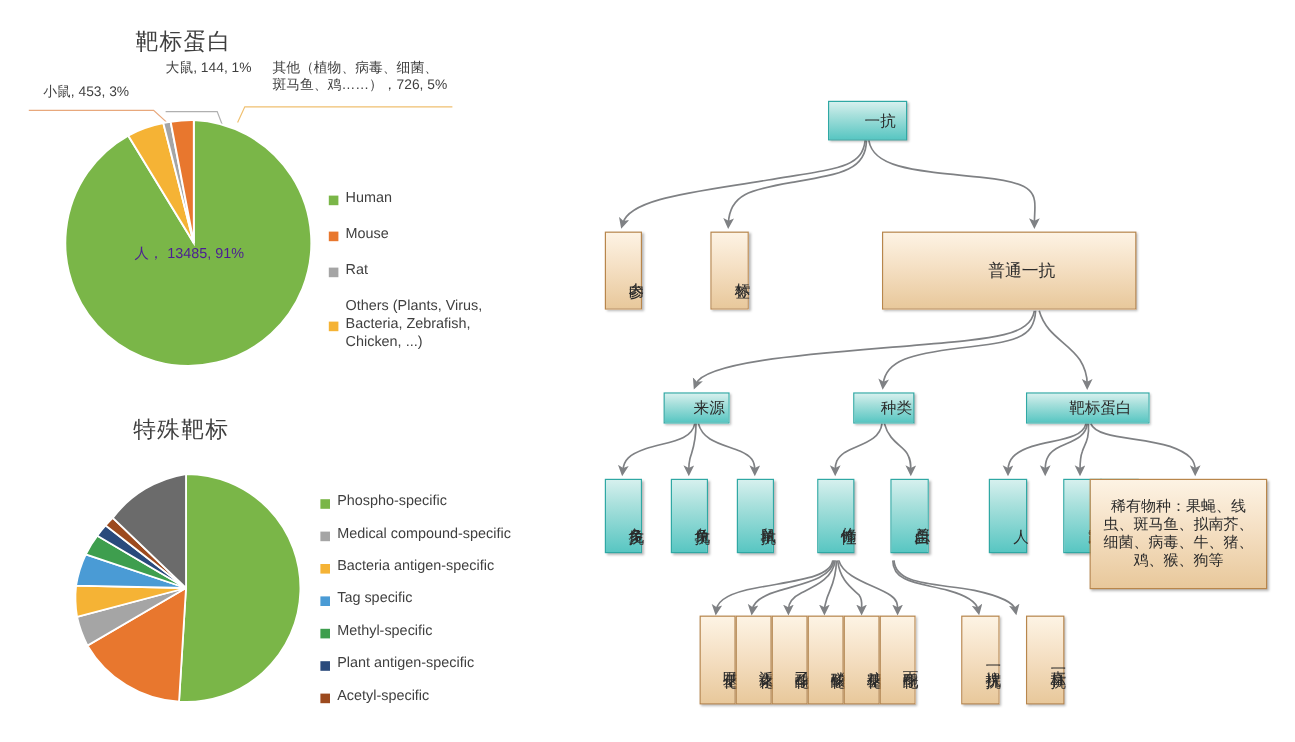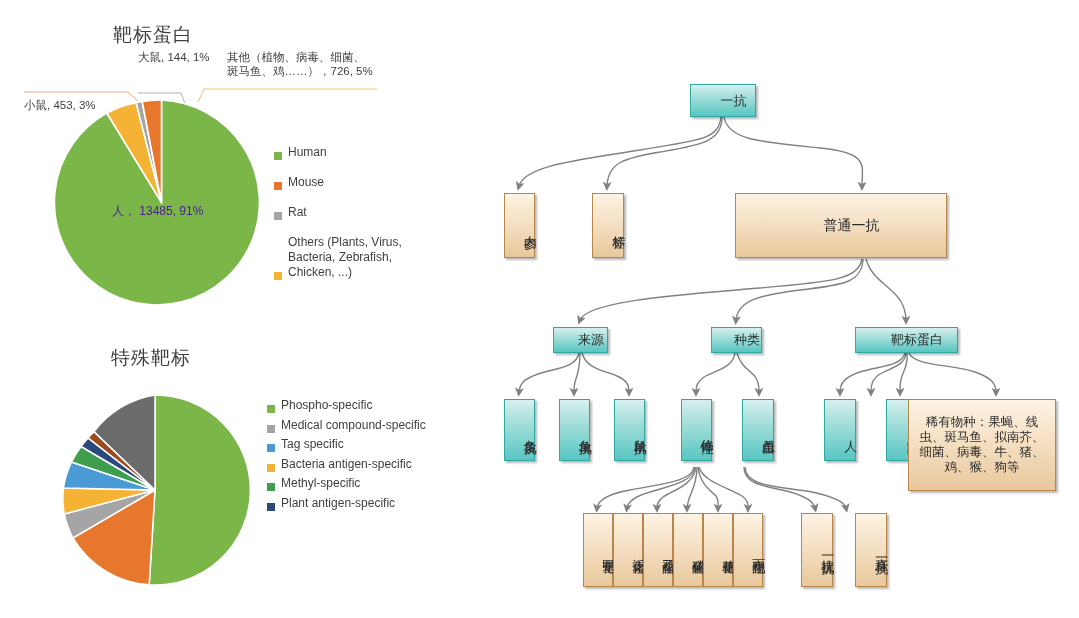--- a/index.html
+++ b/index.html
@@ -9,21 +9,21 @@
 
   
   .abs{position:absolute;}
 
   
   .chart-title{font-size:19px;color:#3f3f3f;letter-spacing:1px;white-space:nowrap;}
   .callout-label{font-size:11.5px;color:#3f3f3f;line-height:14px;white-space:nowrap;}
   .inner-label{position:absolute;font-size:12px;color:#4c1d95;white-space:nowrap;}
 
   .legend{position:absolute;}
-  .legend-row{display:flex;align-items:flex-end;margin-bottom:0px;}
+  .legend-row{display:flex;align-items:center;margin-bottom:0px;margin-top:12px;}
   .swatch{width:8px;height:8px;flex:0 0 8px;margin-top:4px;margin-right:6px;}
   .legend-text{font-size:12px;color:#3f3f3f;line-height:15px;white-space:pre-line;}
 
   
   .legend-a .legend-row{margin-bottom:15px;}
   .legend-b .legend-row{margin-bottom:4.5px;}
 
   
   .node{position:absolute;box-sizing:border-box;display:flex;
         align-items:center;justify-content:center;text-align:center;
@@ -48,21 +48,21 @@
   <div>
 
     <div class="abs chart-title" style="left:113px;top:22px;">靶标蛋白</div>
 
     <svg class="abs" style="left:0;top:0;width:500px;height:320px;">
       <path d="M24,92 L128,92 L150,112" fill="none" stroke="#e8a87c" stroke-width="1"></path>
       <path d="M138,93 L181,93 L186,106" fill="none" stroke="#b0b0b0" stroke-width="1"></path>
       <path d="M377,89 L204,89 L198,102" fill="none" stroke="#f0c070" stroke-width="1"></path>
     </svg>
 
-    <div class="abs callout-label" style="left:24px;top:70px;margin-top:28px;">小鼠, 453, 3%</div>
+    <div class="abs callout-label" style="left:36px;top:70px;">小鼠, 453, 3%</div>
     <div class="abs callout-label" style="left:138px;top:50px;text-align:center;">大鼠, 144, 1%</div>
     <div class="abs callout-label" style="left:227px;top:50px;white-space:pre-line;">其他（植物、病毒、细菌、
 斑马鱼、鸡……），726, 5%</div>
 
     <div class="abs" style="left:59px;top:100px;width:205px;height:205px;">
       <svg viewBox="0 0 205 205" style="width:205px;height:205px;overflow:visible;">
 
         <path d="M102.5,102.5 L102.5,0 A102.5,102.5 0 1,1 47.8,13.0 Z" fill="#7ab648" stroke="#ffffff" stroke-width="1.6"></path>
 
         <path d="M102.5,102.5 L47.8,13.0 A102.5,102.5 0 0,1 77.1,2.6 Z" fill="#f5b335" stroke="#ffffff" stroke-width="1.6"></path>
@@ -127,34 +127,38 @@
     <div class="legend legend-b" style="left:267px;top:398px;width:215px;">
       <div class="legend-row">
         <span class="swatch" style="background:#7ab648"></span>
         <span class="legend-text">Phospho-specific</span>
       </div>
       <div class="legend-row">
         <span class="swatch" style="background:#a5a5a5"></span>
         <span class="legend-text">Medical compound-specific</span>
       </div>
       <div class="legend-row">
+        <span class="swatch" style="background:#f5b335"></span>
+        <span class="legend-text">Bacteria antigen-specific</span>
+      </div>
+      <div class="legend-row">
         <span class="swatch" style="background:#4a9bd5"></span>
         <span class="legend-text">Tag specific</span>
       </div>
       <div class="legend-row">
-        <span class="swatch" style="background:#f5b335"></span>
-        <span class="legend-text">Bacteria antigen-specific</span>
-      </div>
-      <div class="legend-row">
         <span class="swatch" style="background:#3e9e4e"></span>
         <span class="legend-text">Methyl-specific</span>
       </div>
       <div class="legend-row">
         <span class="swatch" style="background:#2a4a7c"></span>
         <span class="legend-text">Plant antigen-specific</span>
+      </div>
+      <div class="legend-row">
+        <span class="swatch" style="background:#9c4a1e"></span>
+        <span class="legend-text">Acetyl-specific</span>
       </div>
     </div>
   </div>
 
   <svg class="edges">
     <defs>
       <marker id="ah" markerWidth="7" markerHeight="7" refX="3" refY="3.2" orient="auto">
         <path d="M0,0 L6.5,3.2 L0,6.4 L1.6,3.2 Z" fill="#7f8184"></path>
       </marker>
     </defs>

